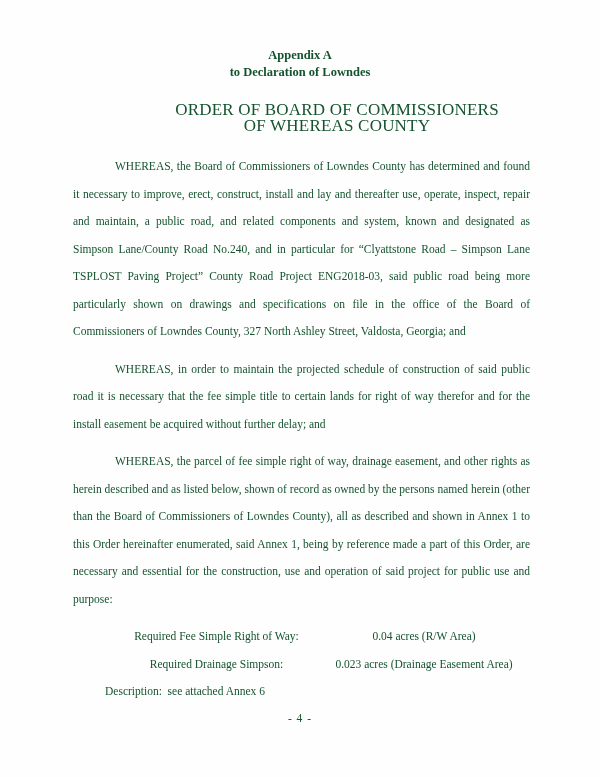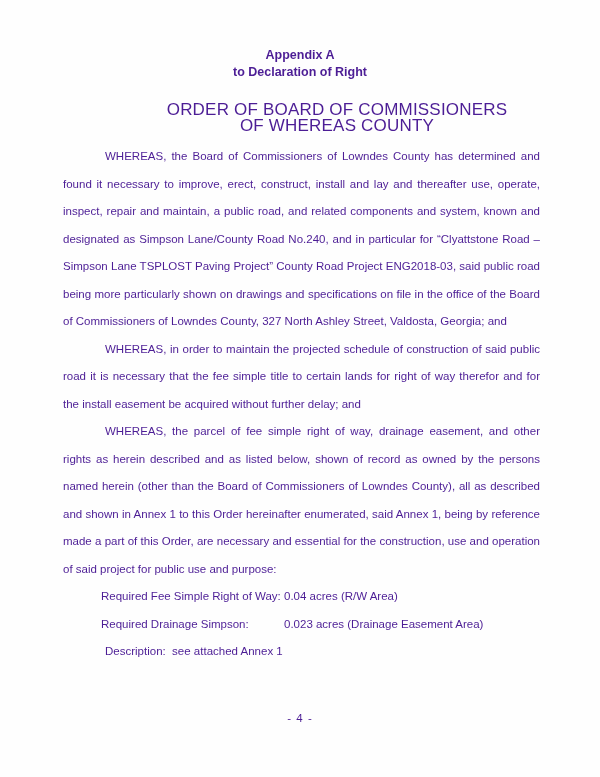--- a/index.html
+++ b/index.html
@@ -1,22 +1,22 @@
 <!DOCTYPE html>
 <html><head>
 <meta charset="utf-8">
 <style>
   html, body { margin: 0; padding: 0; background: #ffffff; }
   .page {
     position: relative;
     width: 600px;
     height: 777px;
     background: #fefefe;
-    color: #4c1d95;
-    font-family: Liberation Sans, sans-serif;
+    color: #14532d;
+    font-family: Liberation Serif, serif;
     overflow: hidden;
   }
   .appendix-title {
     position: absolute;
     top: 47px; left: 0; width: 100%;
     text-align: center;
     font-weight: 700;
     font-size: 12.5px;
     line-height: 17px;
   }
@@ -30,41 +30,41 @@
     padding-left: 37px;
   }
   .body-text {
     position: absolute;
     top: 143px; left: 63px;
     width: 477px;
     font-size: 11.5px;
     line-height: 27.5px;
     text-align: justify;
   }
-  .para { margin: 0; text-indent: 42px; }
-  .req-row { display: flex; margin-left: 38px; text-align: left; }
+  .para { margin: 10px; text-indent: 42px; }
+  .req-row { display: flex; margin-left: 62px; text-align: center; }
   .req-label { width: 183px; flex: none; }
   .req-value { flex: 1; }
   .desc-line { margin-left: 42px; white-space: pre-wrap; text-align: left; }
   .page-number {
     position: absolute;
     top: 712px; left: 0; width: 100%;
     text-align: center;
     font-size: 11.5px;
     letter-spacing: 1px;
   }
 </style>
 </head>
 <body>
 
 <div class="page">
 
   <div class="appendix-title">
     <div>Appendix A</div>
-    <div>to Declaration of Right</div>
+    <div>to Declaration of Lowndes</div>
   </div>
 
   <div class="order-title">
     <div>ORDER OF BOARD OF COMMISSIONERS</div>
     <div>OF WHEREAS COUNTY</div>
   </div>
 
   <div class="body-text">
     <p class="para">WHEREAS, the Board of Commissioners of Lowndes County has determined and found it necessary to improve, erect, construct, install and lay and thereafter use, operate, inspect, repair and maintain, a public road, and related components and system, known and designated as Simpson Lane/County Road No.240, and in particular for “Clyattstone Road – Simpson Lane TSPLOST Paving Project” County Road Project ENG2018-03, said public road being more particularly shown on drawings and specifications on file in the office of the Board of Commissioners of Lowndes County, 327 North Ashley Street, Valdosta, Georgia; and</p>
     <p class="para">WHEREAS, in order to maintain the projected schedule of construction of said public road it is necessary that the fee simple title to certain lands for right of way therefor and for the install easement be acquired without further delay; and</p>
@@ -73,18 +73,18 @@
     <div class="req-row">
       <span class="req-label">Required Fee Simple Right of Way:</span>
       <span class="req-value">0.04 acres (R/W Area)</span>
     </div>
 
     <div class="req-row">
       <span class="req-label">Required Drainage Simpson:</span>
       <span class="req-value">0.023 acres (Drainage Easement Area)</span>
     </div>
 
-    <div class="desc-line">Description:  see attached Annex 1</div>
+    <div class="desc-line">Description:  see attached Annex 6</div>
   </div>
 
   <div class="page-number">- 4 -</div>
 
 </div>
 
 </body></html>

